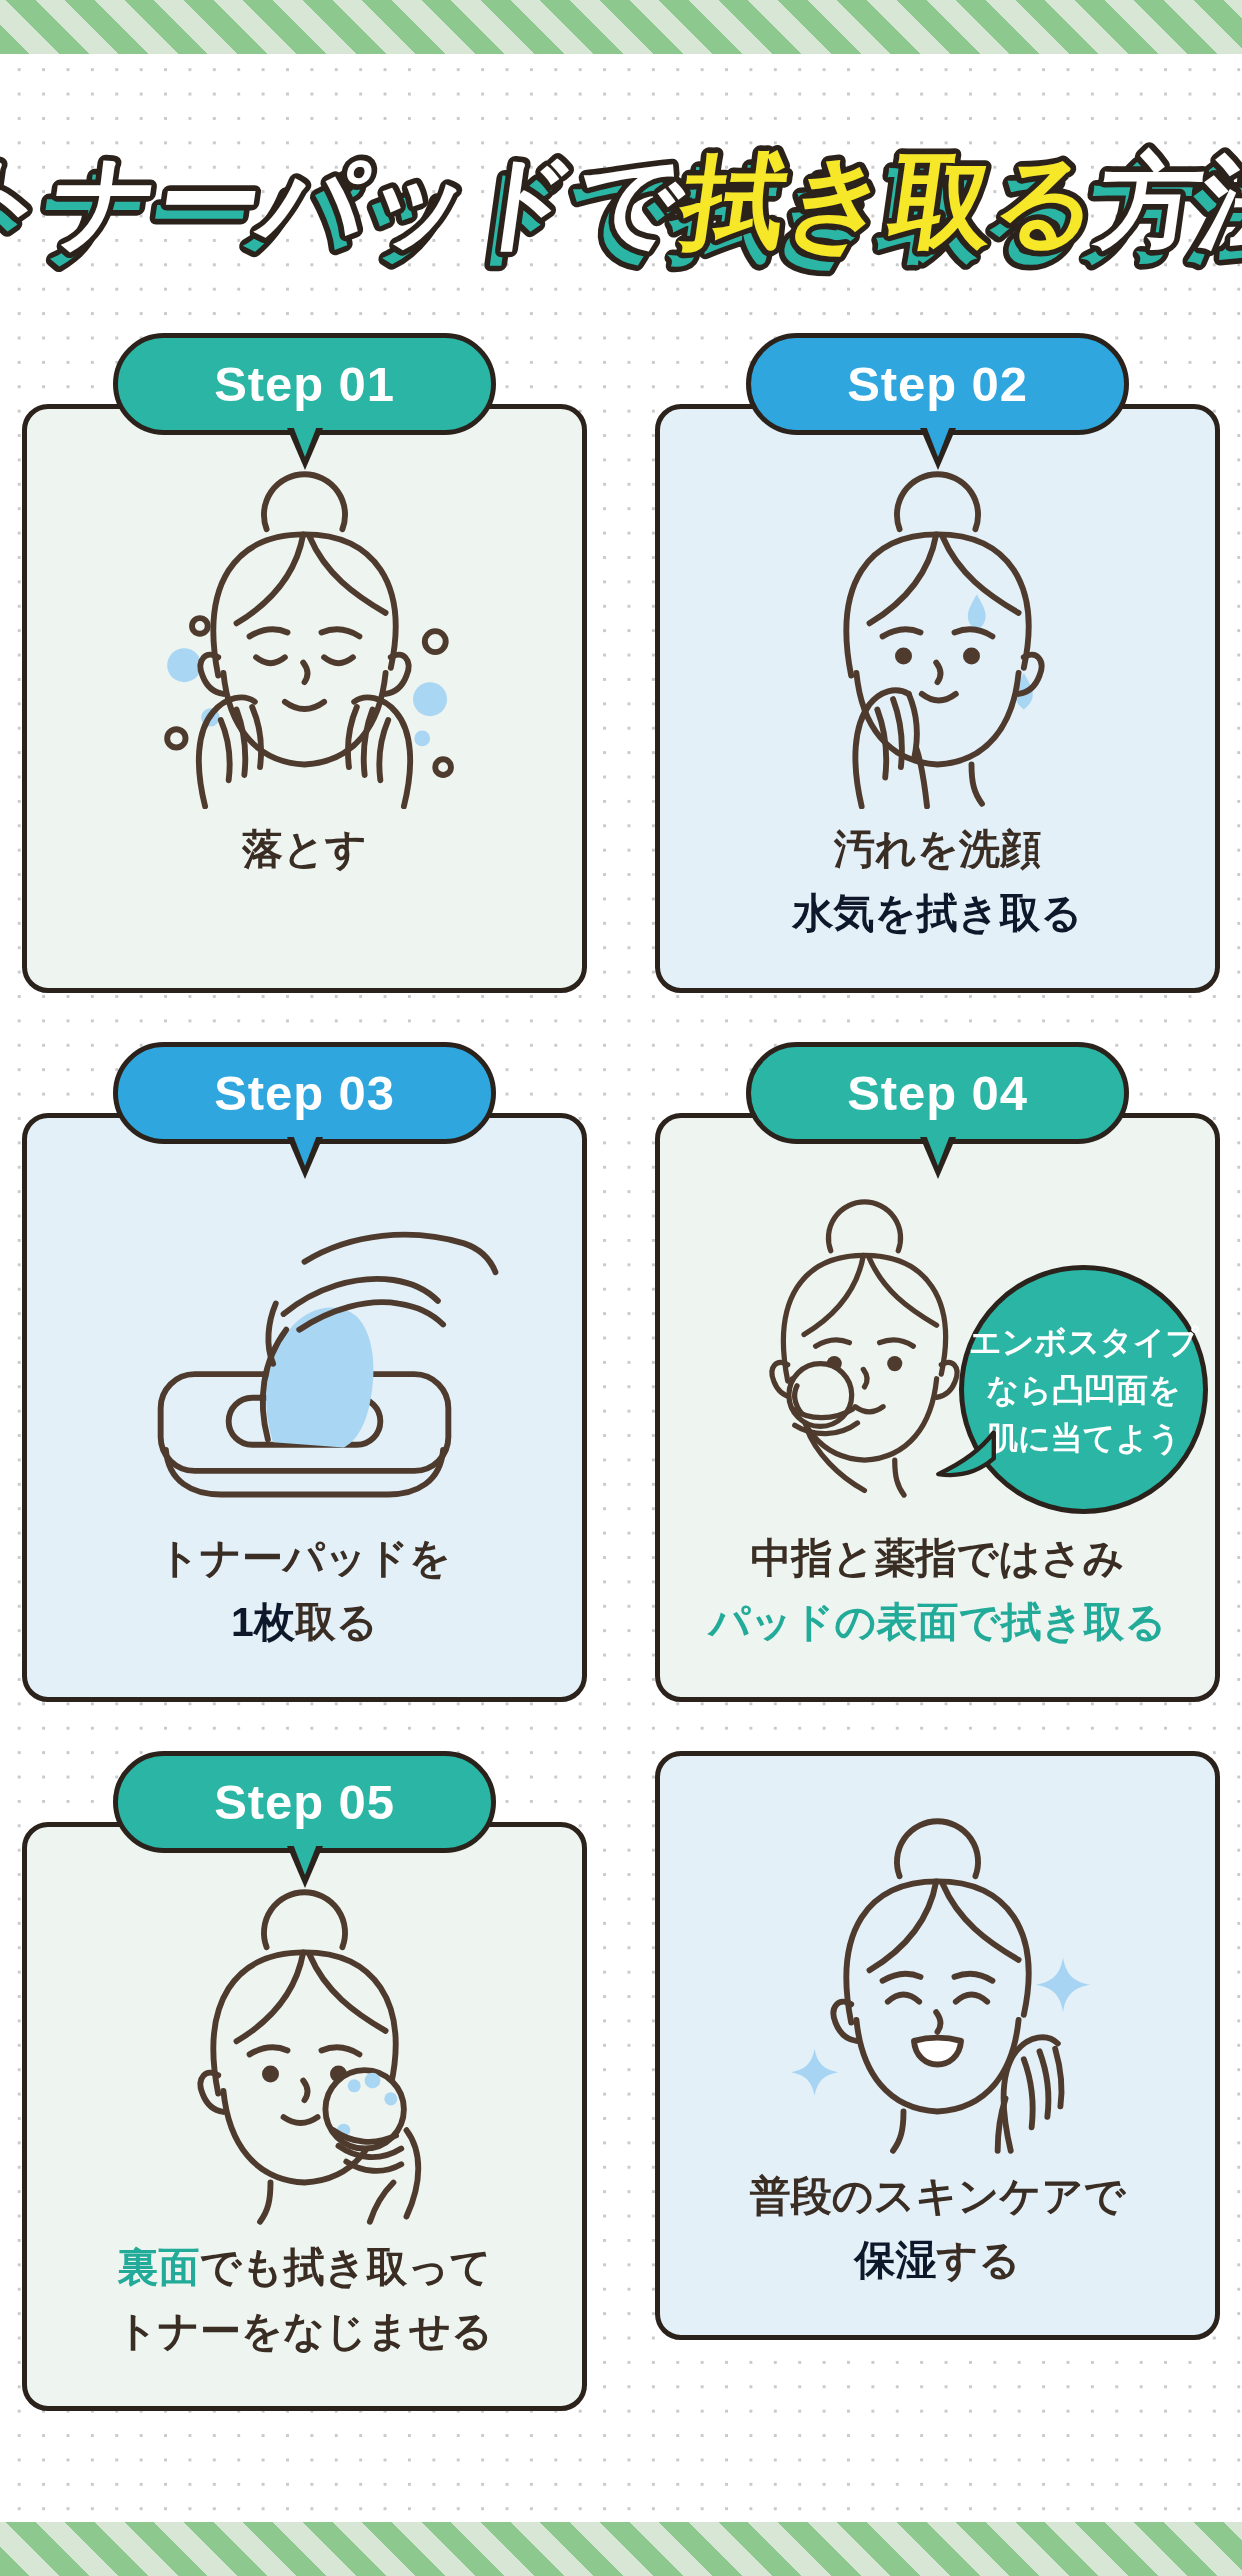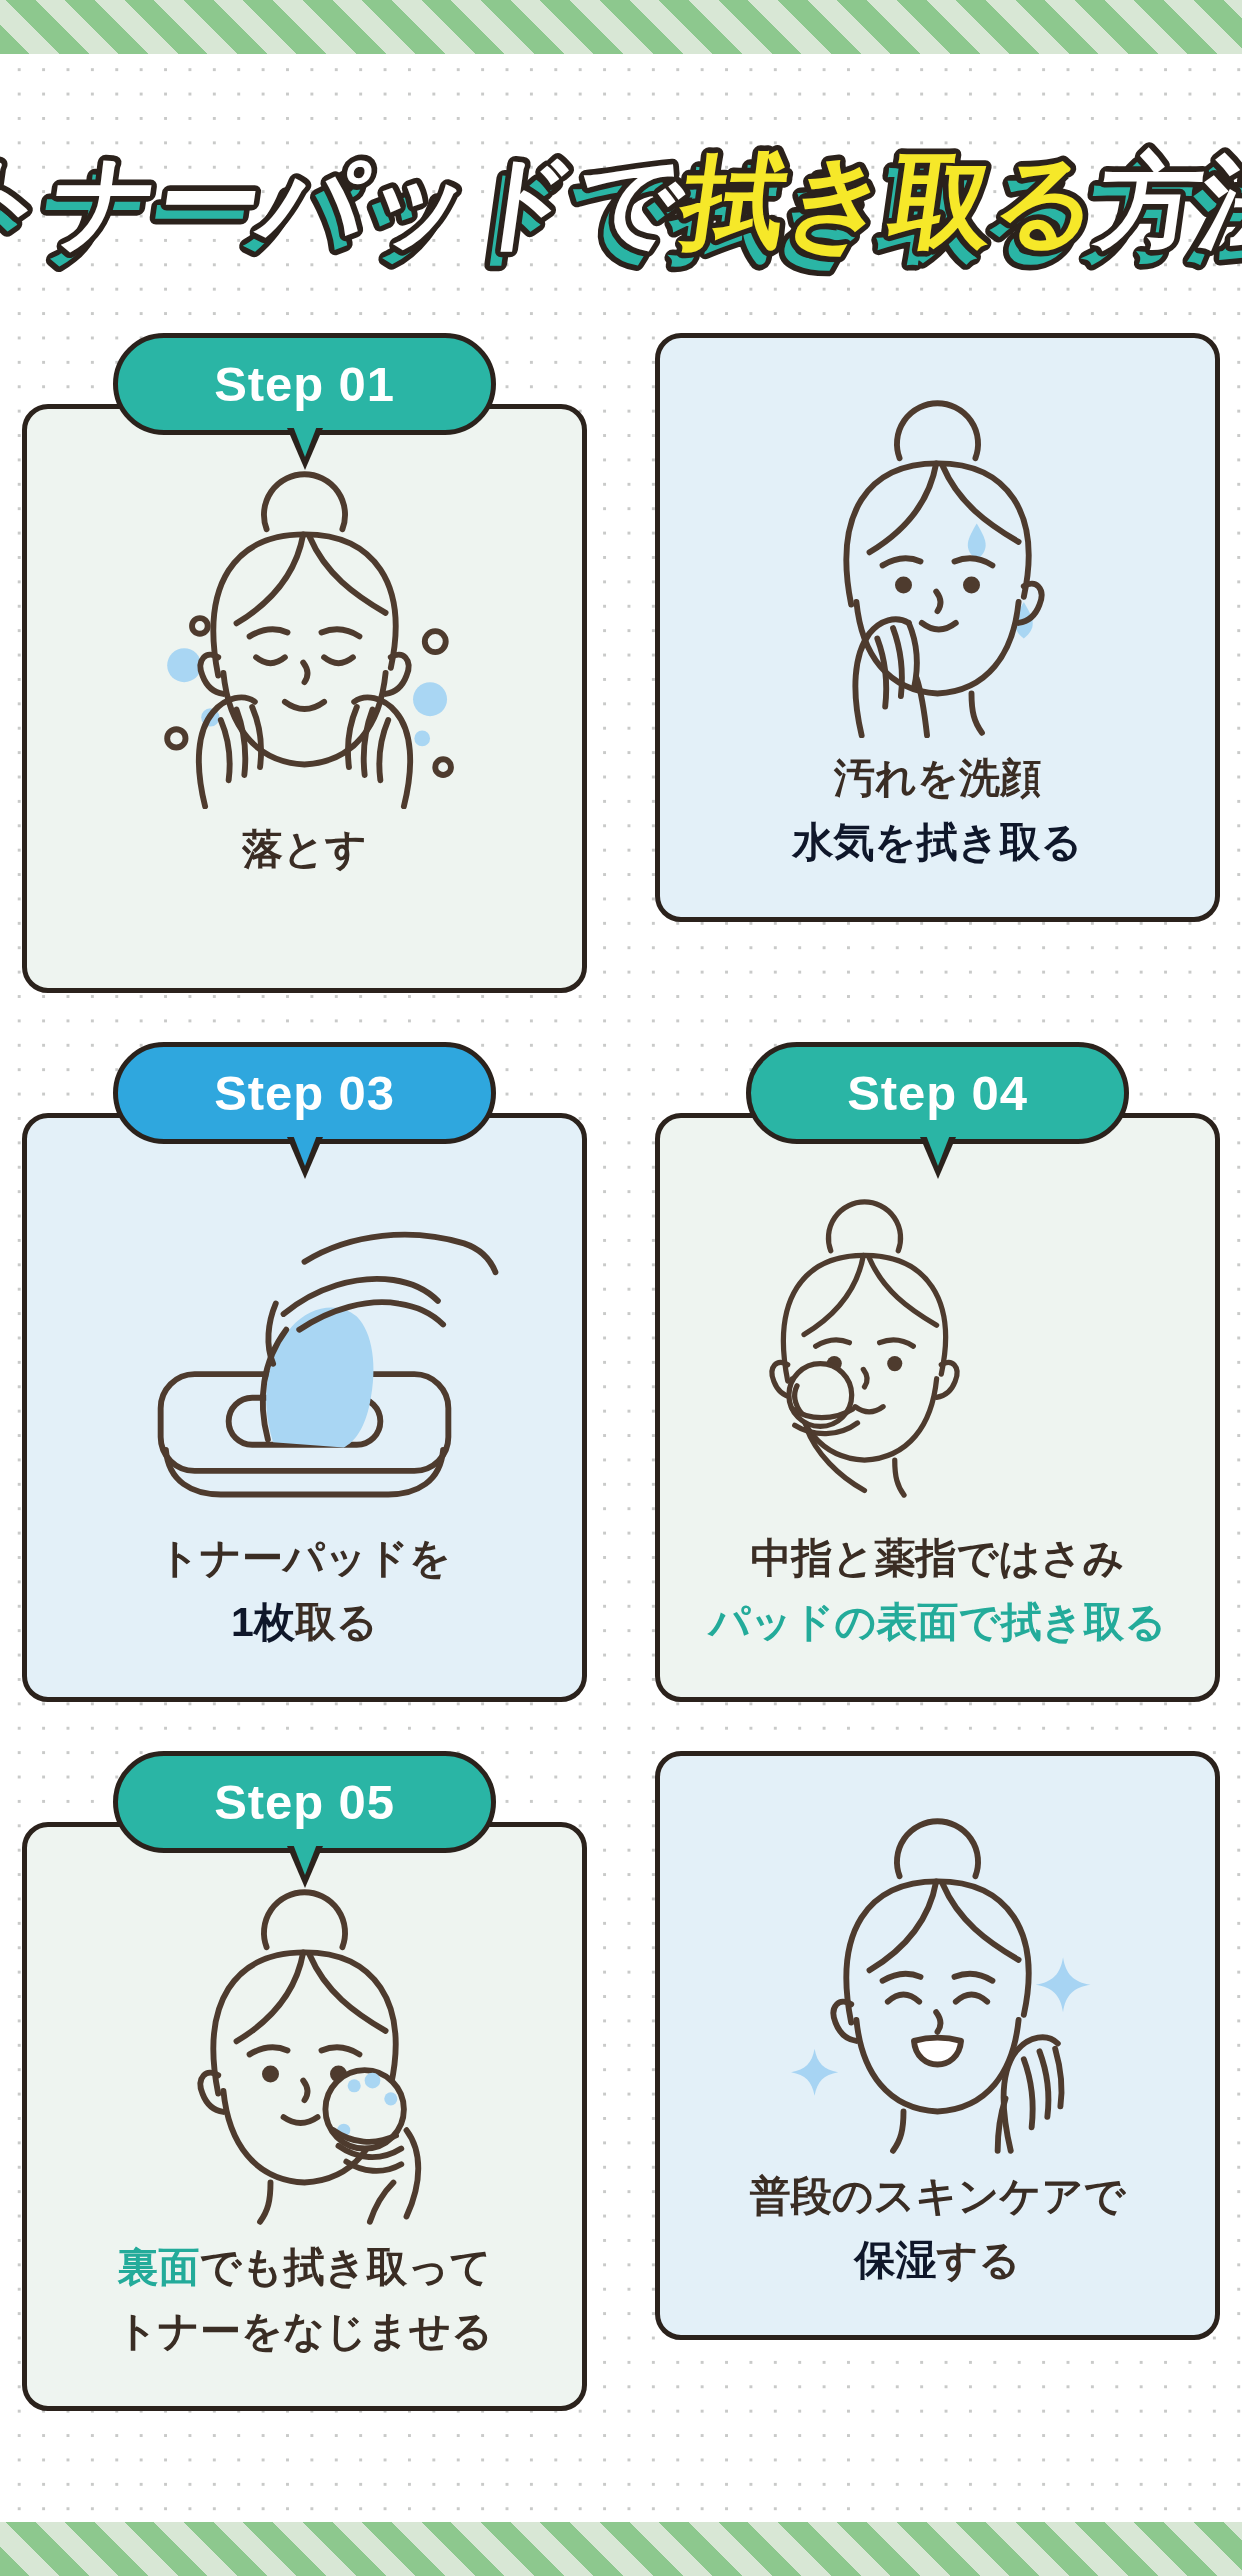--- a/index.html
+++ b/index.html
@@ -144,20 +144,23 @@
           </g>
         </svg>
       </div>
       <p class="caption">
         <span class="line"><span class="seg-dark">落とす</span></span>
       </p>
     </div>
   </section>
 
   <section class="step theme-blue">
+    <div class="bubble">
+      <span class="bubble-label">Step 02</span>
+    </div>
     <div class="card">
       <div class="illo">
         <svg width="393" height="340" viewBox="0 0 300 260">
           <g fill="#a9d6f3">
             <path d="M180,96 c7,12 11,19 0,28 c-11,-9 -7,-16 0,-28 Z"></path>
             <path d="M216,156 c7,12 11,19 0,28 c-11,-9 -7,-16 0,-28 Z"></path>
           </g>
           <g fill="none" stroke="#4e3b2e" stroke-width="4.5" stroke-linecap="round" stroke-linejoin="round">
             <path d="M121,46 a31,31 0 1 1 58,0"></path>
             <path d="M84,158 C70,88 97,50 150,50 C203,50 230,88 216,152"></path>
@@ -245,20 +248,28 @@
             </g>
           <circle cx="112" cy="170" r="27" fill="#eef4f0" stroke="#4e3b2e" stroke-width="4.5"></circle>
           <g fill="none" stroke="#4e3b2e" stroke-width="4.5" stroke-linecap="round" stroke-linejoin="round">
             <path d="M88,182 C102,192 124,192 140,182"></path>
             <path d="M90,196 C106,206 128,206 144,194"></path>
             <path d="M150,252 C128,240 108,220 100,198"></path>
             <path d="M96,186 C90,178 88,170 92,162"></path>
           </g>
         </svg>
       </div>
+      <div class="callout">
+        <svg class="callout-tail" width="66" height="56" viewBox="0 0 76 64">
+          <path d="M70,6 C52,30 28,44 6,54 C32,58 54,50 70,36 Z" fill="#2ab5a5" stroke="#2b221c" stroke-width="5" stroke-linejoin="round"></path>
+        </svg>
+        <span>エンボスタイプ</span>
+        <span>なら凸凹面を</span>
+        <span>肌に当てよう</span>
+      </div>
       <p class="caption">
         <span class="line"><span class="seg-dark">中指と薬指ではさみ</span></span>
         <span class="line"><span class="seg-teal">パッドの表面で拭き取る</span></span>
       </p>
     </div>
   </section>
 
   <section class="step theme-teal">
     <div class="bubble">
       <span class="bubble-label">Step 05</span>

